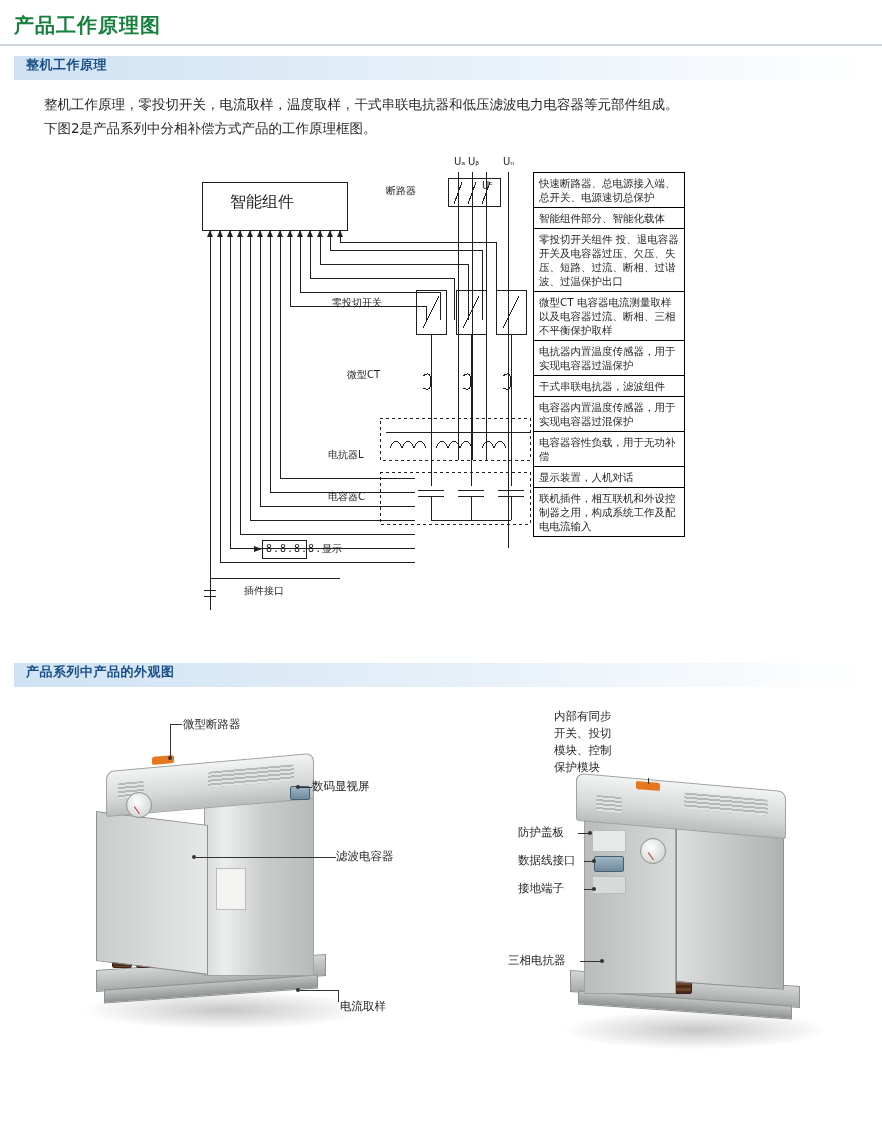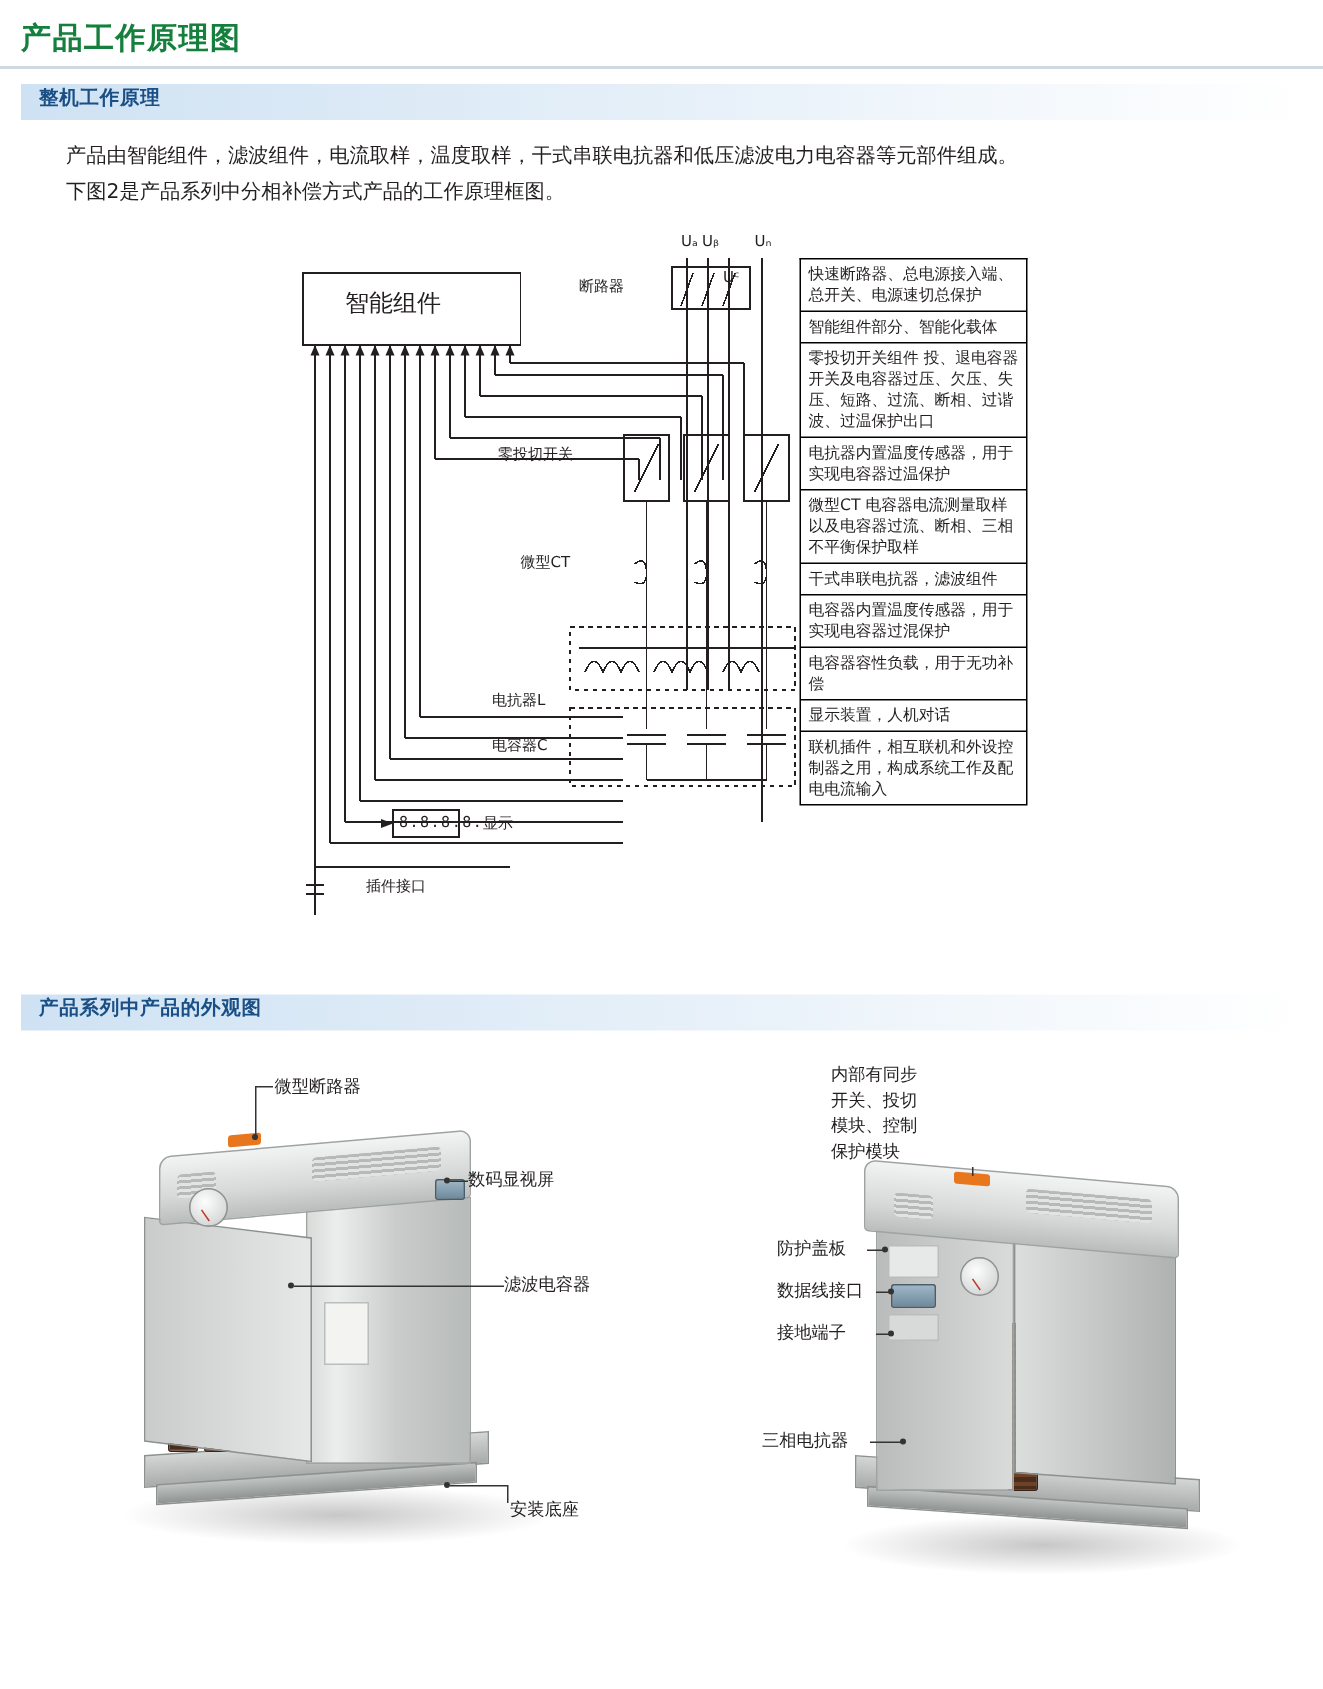--- a/index.html
+++ b/index.html
@@ -190,21 +190,21 @@
 <body>
 
 <div class="page-title">产品工作原理图</div>
 <div class="title-rule"></div>
 
 <div class="section-bar" id="sec1">
   <span class="bar-text">整机工作原理</span>
 </div>
 
 <div class="intro">
-  <div>产品由智能组件，滤波组件，电流取样，温度取样，干式串联电抗器和低压滤波电力电容器等元部件组成。</div>
+  <div>整机工作原理，零投切开关，电流取样，温度取样，干式串联电抗器和低压滤波电力电容器等元部件组成。</div>
   <div>下图2是产品系列中分相补偿方式产品的工作原理框图。</div>
 </div>
 
 <div id="schematic">
   <svg width="500" height="480" viewBox="0 0 500 480">
     <g fill="none" stroke="#231f20" stroke-width="1" shape-rendering="crispEdges">
 
       <rect x="12" y="22" width="145" height="48"></rect>
 
       <line x1="268" y1="12" x2="268" y2="300"></line>
@@ -324,34 +324,34 @@
   <div class="box-label" style="left:40px; top:32px;">智能组件</div>
 
   <div class="lbl lbl-sm" style="left:264px; top:-4px;">Uₐ</div>
   <div class="lbl lbl-sm" style="left:278px; top:-4px;">Uᵦ</div>
   <div class="lbl lbl-sm" style="left:292px; top:-4px;margin-top:24px;">Uᶜ</div>
   <div class="lbl lbl-sm" style="left:313px; top:-4px;">Uₙ</div>
 
   <div class="lbl" style="left:196px; top:24px;">断路器</div>
   <div class="lbl" style="left:142px; top:136px;">零投切开关</div>
   <div class="lbl" style="left:157px; top:208px;">微型CT</div>
-  <div class="lbl" style="left:138px; top:288px;margin-top:12px;">电抗器L</div>
+  <div class="lbl" style="left:138px; top:288px;">电抗器L</div>
   <div class="lbl" style="left:138px; top:330px;">电容器C</div>
   <div class="lbl" style="left:132px; top:382px;">显示</div>
   <div class="lbl" style="left:38px; top:424px;margin-left:16px;">插件接口</div>
 
   <div class="lbl lbl-sm" style="left:76px; top:383px; letter-spacing:1px; font-family:'DejaVu Sans Mono', monospace;">8.8.8.8.</div>
 </div>
 
 <div class="legend">
   <div class="row">快速断路器、总电源接入端、总开关、电源速切总保护</div>
   <div class="row">智能组件部分、智能化载体</div>
   <div class="row">零投切开关组件 投、退电容器开关及电容器过压、欠压、失压、短路、过流、断相、过谐波、过温保护出口</div>
+  <div class="row">微型CT 电容器电流测量取样以及电容器过流、断相、三相不平衡保护取样</div>
   <div class="row">电抗器内置温度传感器，用于实现电容器过温保护</div>
-  <div class="row">微型CT 电容器电流测量取样以及电容器过流、断相、三相不平衡保护取样</div>
   <div class="row">干式串联电抗器，滤波组件</div>
   <div class="row">电容器内置温度传感器，用于实现电容器过混保护</div>
   <div class="row">电容器容性负载，用于无功补偿</div>
   <div class="row">显示装置，人机对话</div>
   <div class="row">联机插件，相互联机和外设控制器之用，构成系统工作及配电电流输入</div>
 </div>
 
 <div class="section-bar" id="sec2">
   <span class="bar-text">产品系列中产品的外观图</span>
 </div>
@@ -394,21 +394,21 @@
   <div class="dot" style="left:168px; top:66px;"></div>
 
   <div class="callout" style="left:312px; top:88px;">数码显视屏</div>
   <div class="leader h" style="left:300px; top:97px; width:12px;"></div>
   <div class="dot" style="left:296px; top:95px;"></div>
 
   <div class="callout" style="left:336px; top:158px;">滤波电容器</div>
   <div class="leader h" style="left:196px; top:167px; width:140px;"></div>
   <div class="dot" style="left:192px; top:165px;"></div>
 
-  <div class="callout" style="left:340px; top:308px;">安装底座</div>
+  <div class="callout" style="left:340px; top:308px;">电流取样</div>
   <div class="leader h" style="left:300px; top:300px; width:38px;"></div>
   <div class="leader v" style="left:338px; top:300px; height:12px;"></div>
   <div class="dot" style="left:296px; top:298px;"></div>
 
   <div class="device">
     <div class="shadow-blob" style="left:560px; top:320px; width:270px; height:40px;"></div>
 
     <div class="base-plate" style="left:570px; top:288px; width:230px; height:22px; transform:skewY(4deg);"></div>
     <div class="base-plate" style="left:578px; top:308px; width:214px; height:14px; transform:skewY(4deg); background:linear-gradient(to bottom,#bfc3c2,#8f9392);"></div>
 

